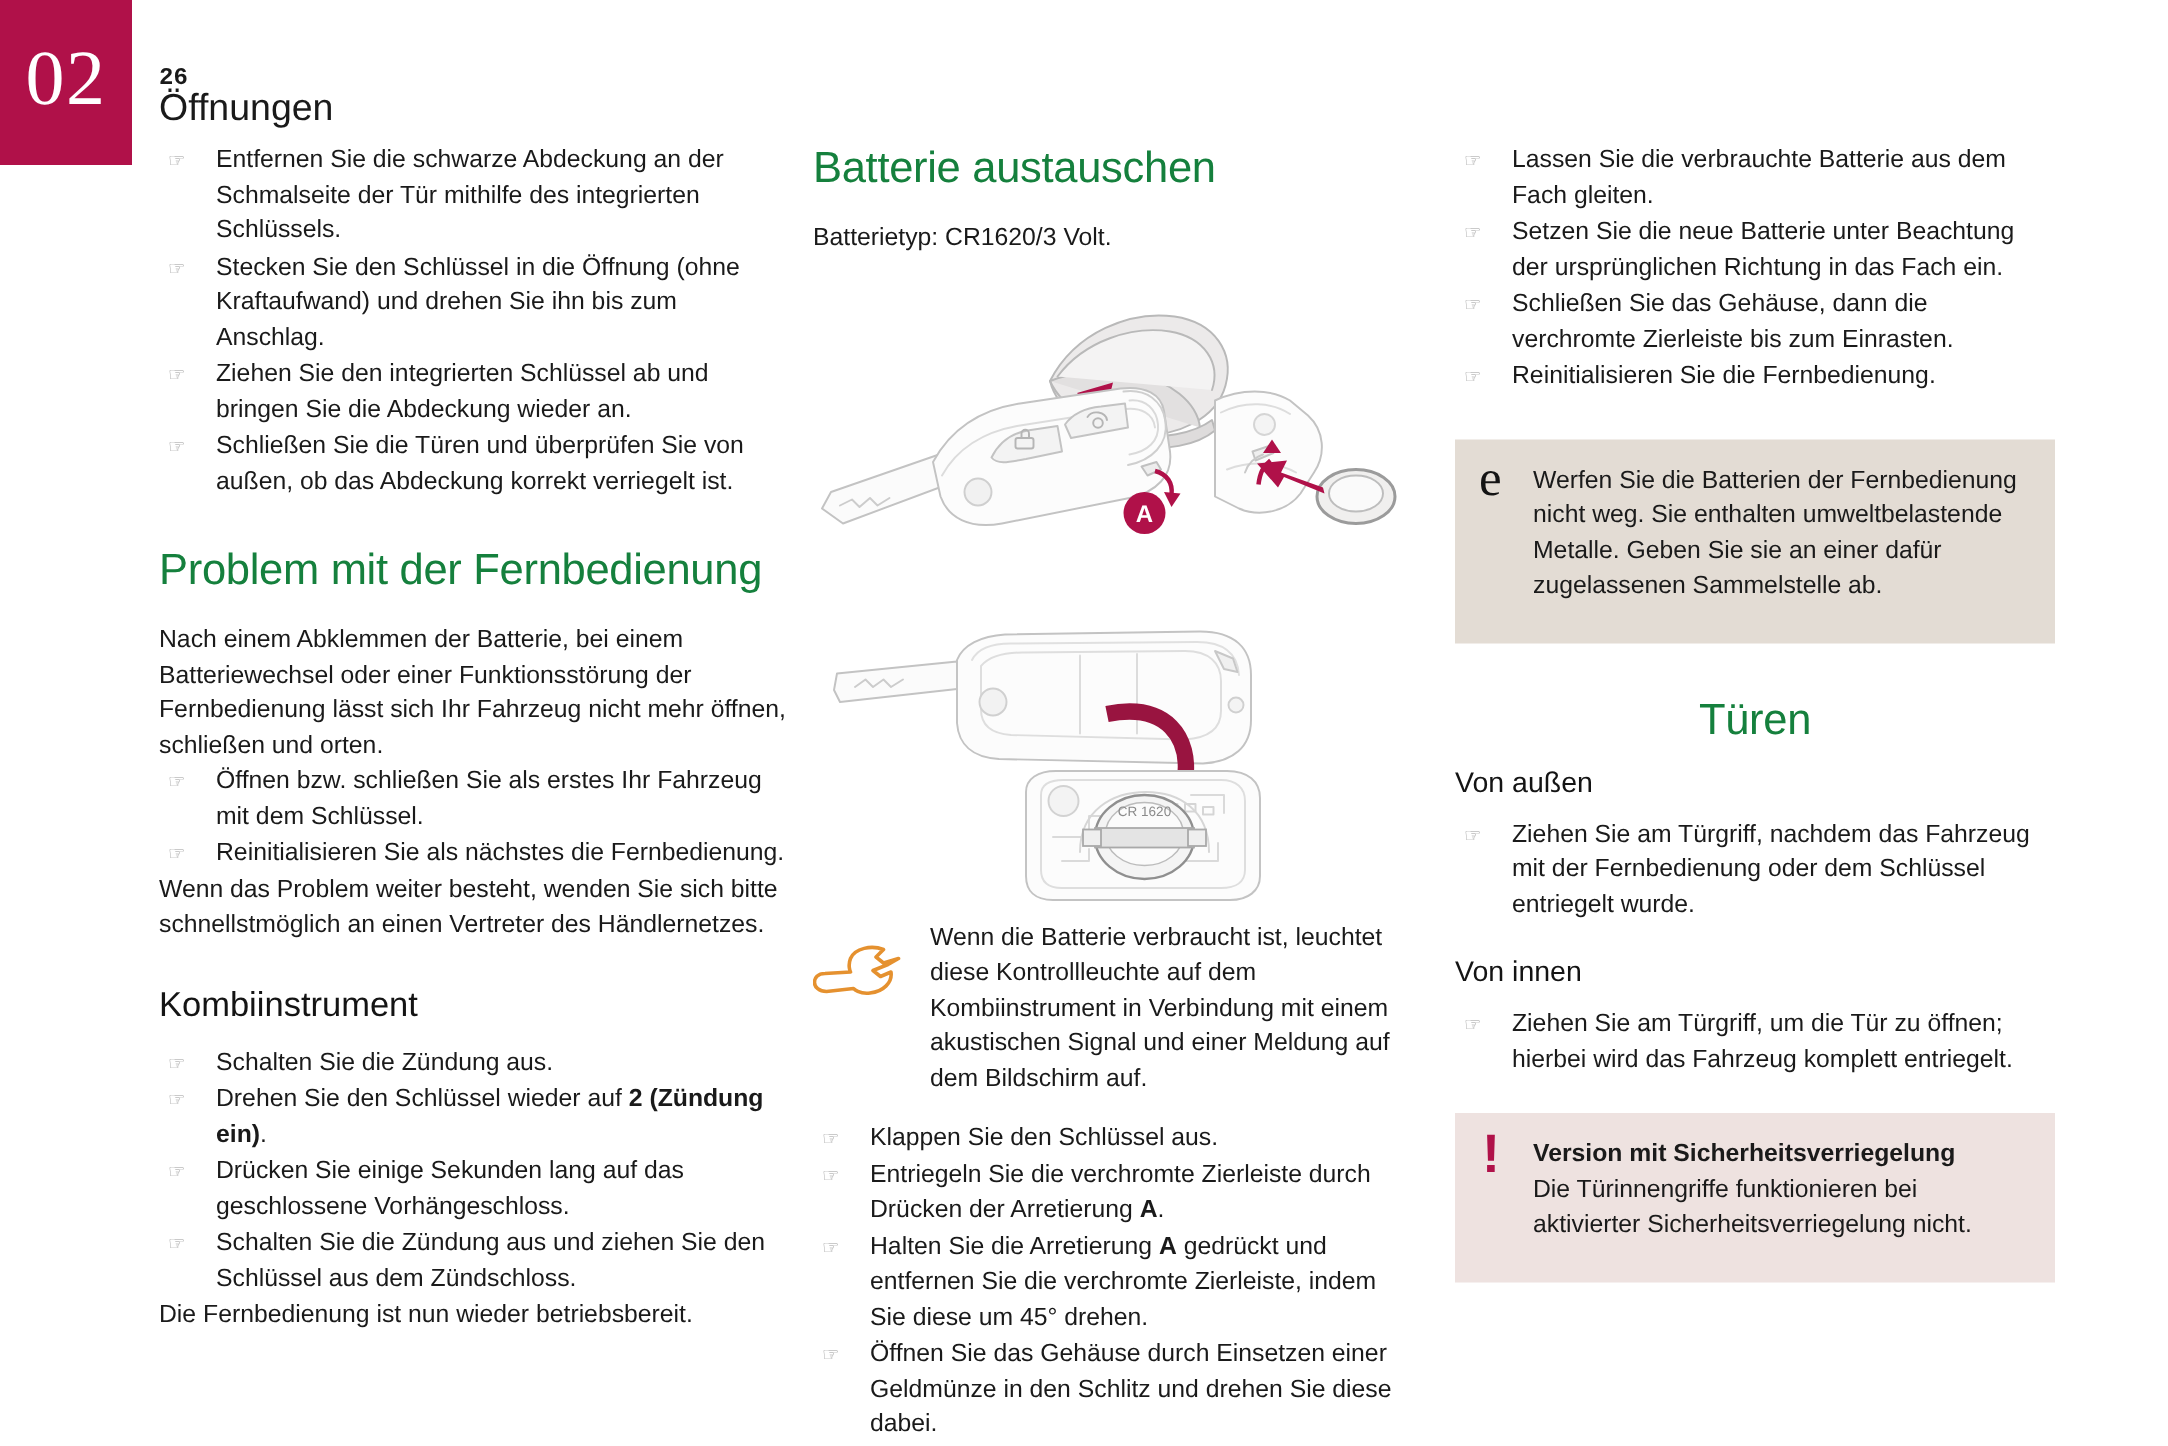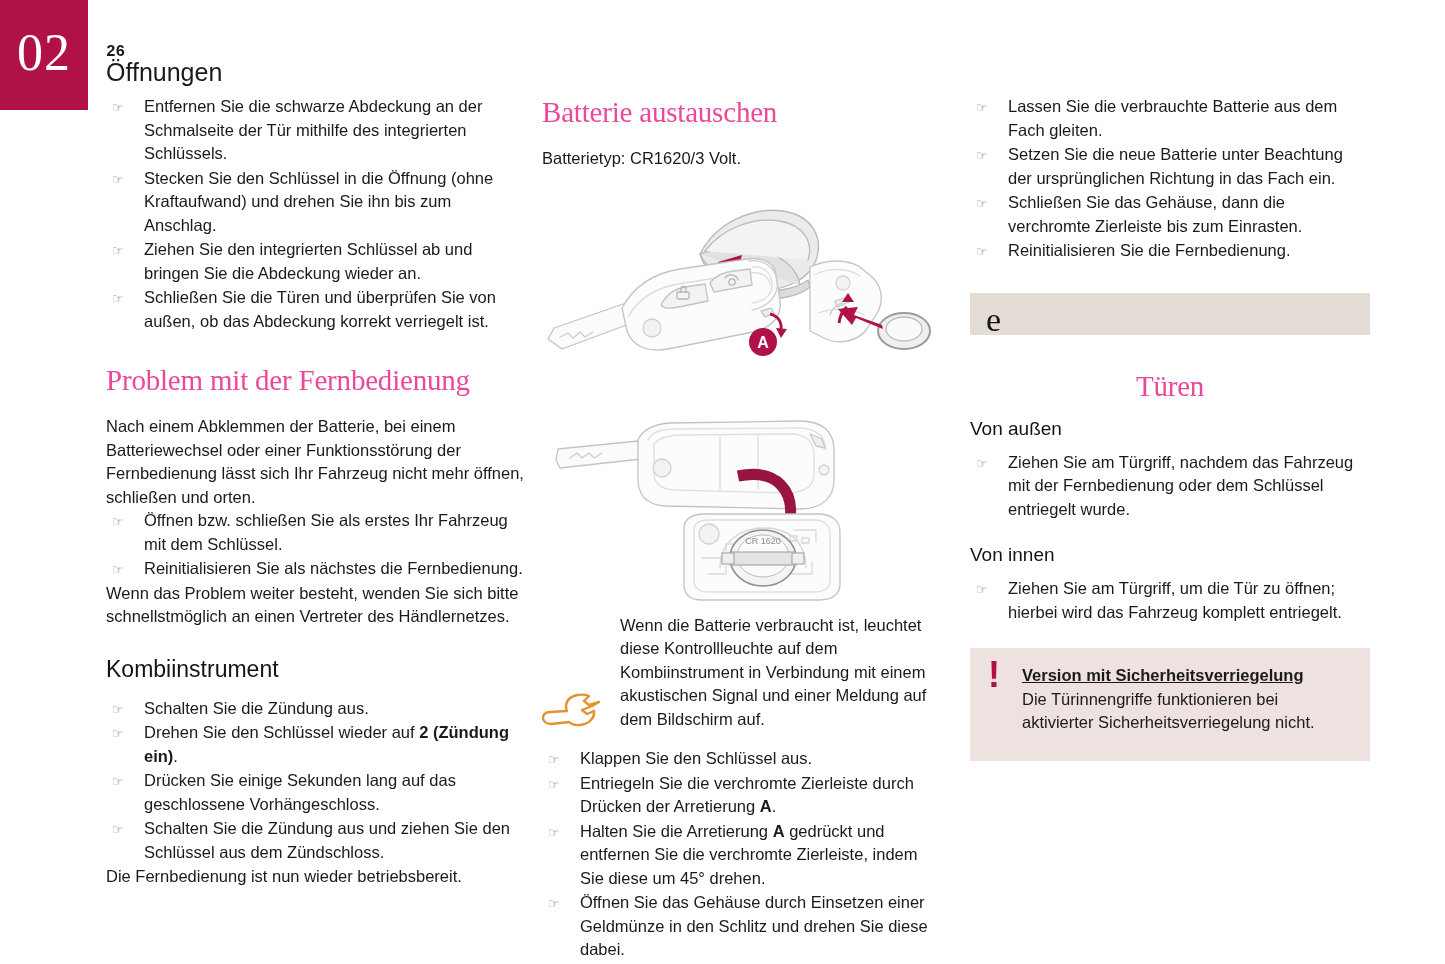--- a/index.html
+++ b/index.html
@@ -43,21 +43,21 @@
     display:flex;
   }
   .col{position:relative;}
   .col-left{width:420px;margin-left:106px;}
   .col-mid{width:400px;margin-left:16px;}
   .col-right{width:400px;margin-left:28px;}
 
   
   h1.h-main{
     font-size:29px;font-weight:normal;line-height:34px;
-    margin:30px 0 18px 0;color:#ec4899;letter-spacing:-0.2px;font-family:Liberation Serif, serif;
+    margin:30px 0 18px 0;color:#15803d;letter-spacing:-0.2px;
   }
   h2.h-sub{
     font-size:23px;font-weight:normal;line-height:28px;
     margin:26px 0 14px 0;color:#141414;
   }
   h3.h-small{
     font-size:19px;font-weight:normal;line-height:24px;
     margin:22px 0 10px 0;color:#141414;
   }
   p.body{
@@ -94,25 +94,25 @@
     line-height:1;
   }
   .notebox.env .glyph{
     font-family:"Liberation Serif", serif;
     font-size:34px;color:#141414;top:10px;left:16px;
   }
   .notebox.warn .glyph{
     font-family:"Liberation Sans", sans-serif;
     font-size:36px;font-weight:bold;color:#b01149;top:9px;left:18px;
   }
-  .notebox .title{font-weight:bold;display:block;text-decoration:underline;}
+  .notebox .title{font-weight:bold;display:block;}
 
   
   .wrench-block{
-    display:flex;align-items:flex-end;margin-top:6px;
+    display:flex;align-items:flex-start;margin-top:6px;
   }
   .wrench-block .ic{
     width:78px;flex:0 0 78px;padding-top:16px;
   }
   .wrench-block .tx{
     font-size:16.5px;line-height:23.5px;color:#1a1a1a;
   }
 
   
   .illus{width:100%;display:block;}
@@ -307,20 +307,21 @@
 
     <ul class="hand-list">
       <li><span class="hand">☞</span><span>Lassen Sie die verbrauchte Batterie aus dem Fach gleiten.</span></li>
       <li><span class="hand">☞</span><span>Setzen Sie die neue Batterie unter Beachtung der ursprünglichen Richtung in das Fach ein.</span></li>
       <li><span class="hand">☞</span><span>Schließen Sie das Gehäuse, dann die verchromte Zierleiste bis zum Einrasten.</span></li>
       <li><span class="hand">☞</span><span>Reinitialisieren Sie die Fernbedienung.</span></li>
     </ul>
 
     <div class="notebox env" style="margin-top:30px;">
       <span class="glyph">e</span>
+      <span>Werfen Sie die Batterien der Fernbedienung nicht weg. Sie enthalten umweltbelastende Metalle. Geben Sie sie an einer dafür zugelassenen Sammelstelle ab.</span>
     </div>
 
     <h1 class="h-main" style="margin-top:34px;margin-bottom:4px;text-align:center;">Türen</h1>
     <h3 class="h-small" style="margin-top:14px;">Von außen</h3>
 
     <ul class="hand-list">
       <li><span class="hand">☞</span><span>Ziehen Sie am Türgriff, nachdem das Fahrzeug mit der Fernbedienung oder dem Schlüssel entriegelt wurde.</span></li>
     </ul>
 
     <h3 class="h-small">Von innen</h3>

